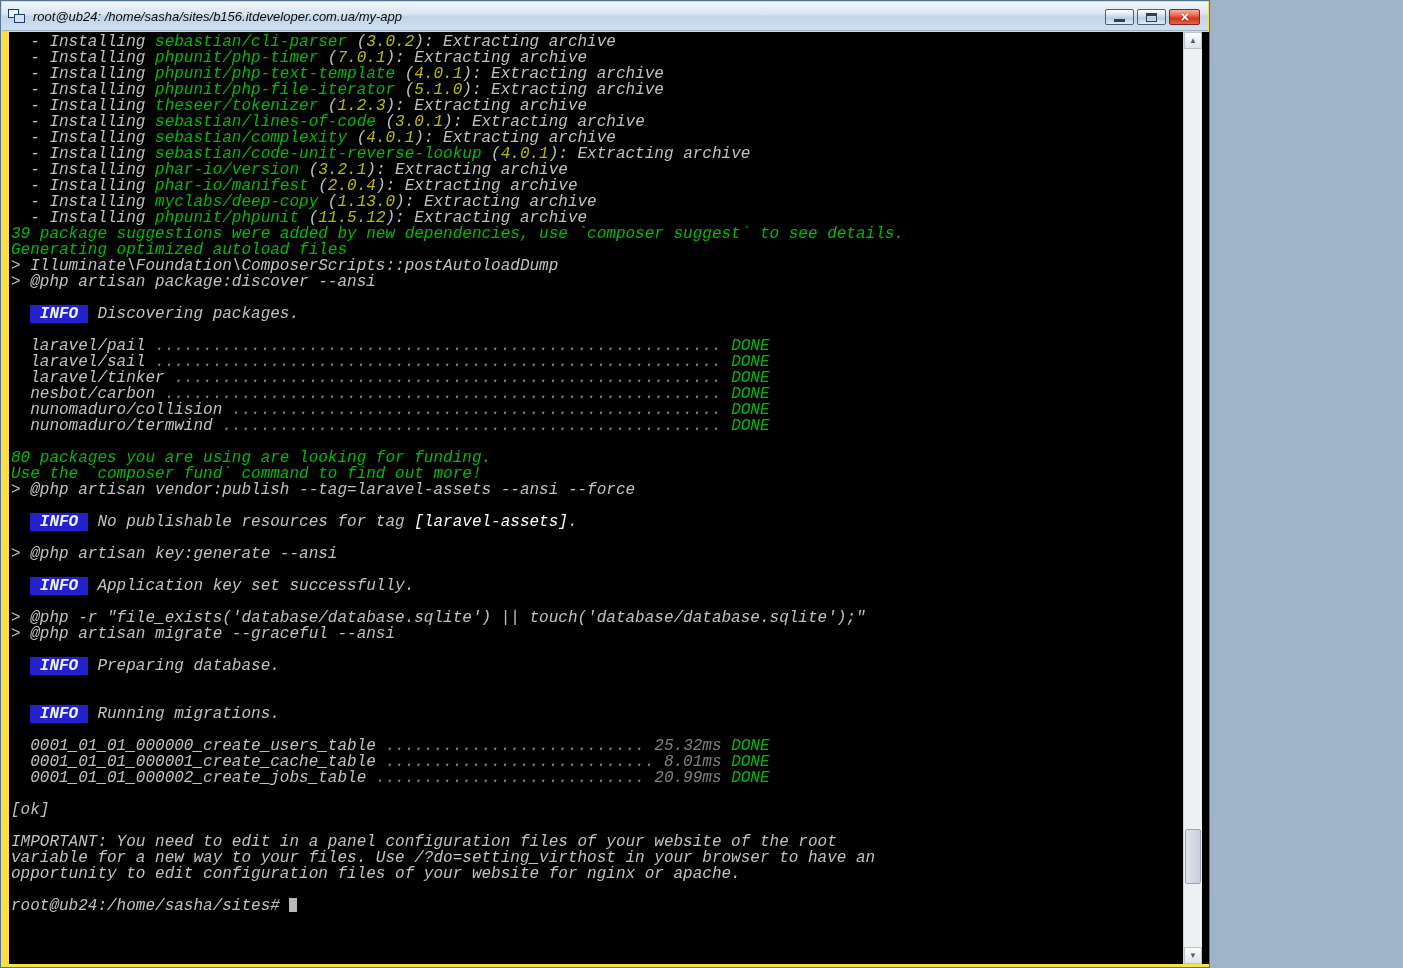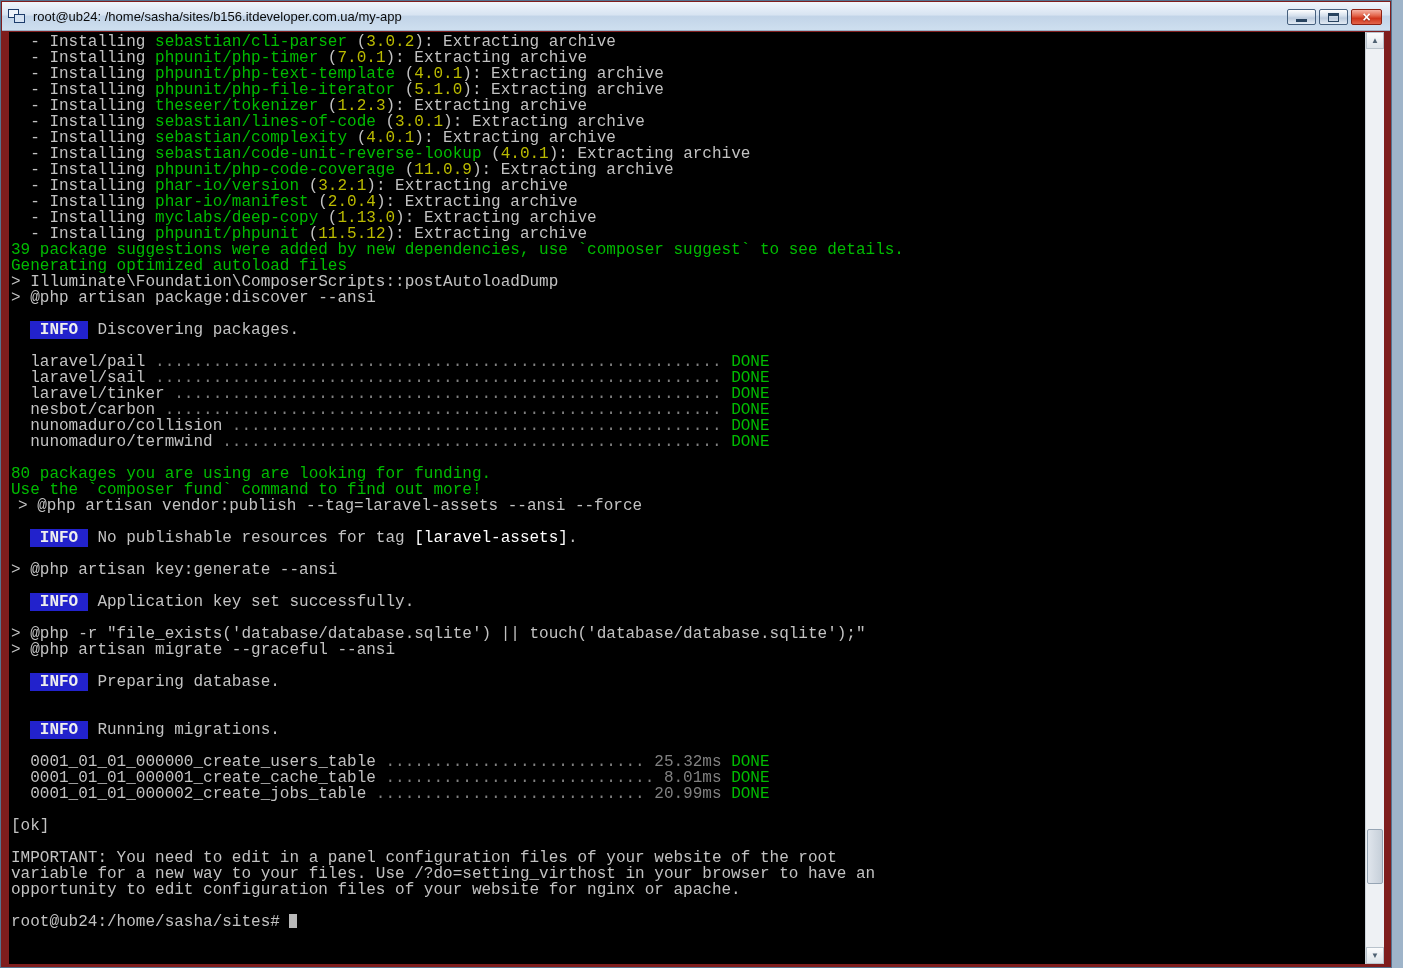--- a/index.html
+++ b/index.html
@@ -1,20 +1,20 @@
 <!DOCTYPE html>
 <html><head>
 <meta charset="utf-8">
 <style>
   * { margin:0; padding:0; box-sizing:border-box; }
   html,body { width:1403px; height:968px; }
   body { font-family:"Liberation Sans", sans-serif; background:#9fb4c9; }
 
-  .window { position:relative; width:1392px; height:968px;
-            background:#7f1d1d; border:1px solid #56738f; overflow:hidden; }
+  .window { position:relative; width:1210px; height:968px;
+            background:#fde047; border:1px solid #56738f; overflow:hidden;font-style:italic; }
 
   
   .titlebar { position:absolute; left:1px; right:1px; top:1px; height:29px;
               background:linear-gradient(to bottom,#f0f6fc,#d8e4f2 45%,#c2d4e8 52%,#cedfef);
               display:flex; align-items:center; padding:0 6px;
               border-bottom:1px solid #9db1c7; }
   .win-icon { position:relative; width:19px; height:17px; display:inline-block; flex:none; }
   .mon { position:absolute; width:11px; height:9px; border:1px solid #1d3c6b; background:#eef3fa; }
   .mon1 { left:0; top:1px; }
   .mon2 { left:6px; top:6px; background:#d5e2f2; }
@@ -79,42 +79,41 @@
 
   <div class="terminal" id="terminal">
       <div class="t-line"><span style="color: rgb(194, 194, 194);">  - Installing </span><span style="color: rgb(0, 187, 0);">sebastian/cli-parser</span><span style="color: rgb(194, 194, 194);"> (</span><span style="color: rgb(187, 187, 0);">3.0.2</span><span style="color: rgb(194, 194, 194);">): Extracting archive</span></div>
       <div class="t-line"><span style="color: rgb(194, 194, 194);">  - Installing </span><span style="color: rgb(0, 187, 0);">phpunit/php-timer</span><span style="color: rgb(194, 194, 194);"> (</span><span style="color: rgb(187, 187, 0);">7.0.1</span><span style="color: rgb(194, 194, 194);">): Extracting archive</span></div>
       <div class="t-line"><span style="color: rgb(194, 194, 194);">  - Installing </span><span style="color: rgb(0, 187, 0);">phpunit/php-text-template</span><span style="color: rgb(194, 194, 194);"> (</span><span style="color: rgb(187, 187, 0);">4.0.1</span><span style="color: rgb(194, 194, 194);">): Extracting archive</span></div>
       <div class="t-line"><span style="color: rgb(194, 194, 194);">  - Installing </span><span style="color: rgb(0, 187, 0);">phpunit/php-file-iterator</span><span style="color: rgb(194, 194, 194);"> (</span><span style="color: rgb(187, 187, 0);">5.1.0</span><span style="color: rgb(194, 194, 194);">): Extracting archive</span></div>
       <div class="t-line"><span style="color: rgb(194, 194, 194);">  - Installing </span><span style="color: rgb(0, 187, 0);">theseer/tokenizer</span><span style="color: rgb(194, 194, 194);"> (</span><span style="color: rgb(187, 187, 0);">1.2.3</span><span style="color: rgb(194, 194, 194);">): Extracting archive</span></div>
       <div class="t-line"><span style="color: rgb(194, 194, 194);">  - Installing </span><span style="color: rgb(0, 187, 0);">sebastian/lines-of-code</span><span style="color: rgb(194, 194, 194);"> (</span><span style="color: rgb(187, 187, 0);">3.0.1</span><span style="color: rgb(194, 194, 194);">): Extracting archive</span></div>
       <div class="t-line"><span style="color: rgb(194, 194, 194);">  - Installing </span><span style="color: rgb(0, 187, 0);">sebastian/complexity</span><span style="color: rgb(194, 194, 194);"> (</span><span style="color: rgb(187, 187, 0);">4.0.1</span><span style="color: rgb(194, 194, 194);">): Extracting archive</span></div>
       <div class="t-line"><span style="color: rgb(194, 194, 194);">  - Installing </span><span style="color: rgb(0, 187, 0);">sebastian/code-unit-reverse-lookup</span><span style="color: rgb(194, 194, 194);"> (</span><span style="color: rgb(187, 187, 0);">4.0.1</span><span style="color: rgb(194, 194, 194);">): Extracting archive</span></div>
-      <div class="t-line"><span style="color: rgb(194, 194, 194);">  - Installing </span><span style="color: rgb(0, 187, 0);">phpunit/php-code-coverage</span><span style="color: rgb(194, 194, 194);"> (</span><span style="color: rgb(187, 187, 0);">11.0.9</span><span style="color: rgb(194, 194, 194);">): Extracting archive</span></div>
       <div class="t-line"><span style="color: rgb(194, 194, 194);">  - Installing </span><span style="color: rgb(0, 187, 0);">phar-io/version</span><span style="color: rgb(194, 194, 194);"> (</span><span style="color: rgb(187, 187, 0);">3.2.1</span><span style="color: rgb(194, 194, 194);">): Extracting archive</span></div>
       <div class="t-line"><span style="color: rgb(194, 194, 194);">  - Installing </span><span style="color: rgb(0, 187, 0);">phar-io/manifest</span><span style="color: rgb(194, 194, 194);"> (</span><span style="color: rgb(187, 187, 0);">2.0.4</span><span style="color: rgb(194, 194, 194);">): Extracting archive</span></div>
       <div class="t-line"><span style="color: rgb(194, 194, 194);">  - Installing </span><span style="color: rgb(0, 187, 0);">myclabs/deep-copy</span><span style="color: rgb(194, 194, 194);"> (</span><span style="color: rgb(187, 187, 0);">1.13.0</span><span style="color: rgb(194, 194, 194);">): Extracting archive</span></div>
       <div class="t-line"><span style="color: rgb(194, 194, 194);">  - Installing </span><span style="color: rgb(0, 187, 0);">phpunit/phpunit</span><span style="color: rgb(194, 194, 194);"> (</span><span style="color: rgb(187, 187, 0);">11.5.12</span><span style="color: rgb(194, 194, 194);">): Extracting archive</span></div>
       <div class="t-line"><span style="color: rgb(0, 187, 0);">39 package suggestions were added by new dependencies, use `composer suggest` to see details.</span></div>
       <div class="t-line"><span style="color: rgb(0, 187, 0);">Generating optimized autoload files</span></div>
       <div class="t-line"><span style="color: rgb(194, 194, 194);">&gt; Illuminate\Foundation\ComposerScripts::postAutoloadDump</span></div>
       <div class="t-line"><span style="color: rgb(194, 194, 194);">&gt; @php artisan package:discover --ansi</span></div>
       <div class="t-line">&nbsp;</div>
       <div class="t-line"><span style="color: rgb(194, 194, 194);">  </span><span class="badge" style="background: rgb(34, 34, 204); color: rgb(238, 238, 238);"> INFO </span><span style="color: rgb(194, 194, 194);"> Discovering packages.</span></div>
       <div class="t-line">&nbsp;</div>
       <div class="t-line"><span style="color: rgb(194, 194, 194);">  laravel/pail </span><span style="color: rgb(128, 128, 128);">...........................................................</span><span style="color: rgb(194, 194, 194);"> </span><span style="color: rgb(0, 187, 0);">DONE</span></div>
       <div class="t-line"><span style="color: rgb(194, 194, 194);">  laravel/sail </span><span style="color: rgb(128, 128, 128);">...........................................................</span><span style="color: rgb(194, 194, 194);"> </span><span style="color: rgb(0, 187, 0);">DONE</span></div>
       <div class="t-line"><span style="color: rgb(194, 194, 194);">  laravel/tinker </span><span style="color: rgb(128, 128, 128);">.........................................................</span><span style="color: rgb(194, 194, 194);"> </span><span style="color: rgb(0, 187, 0);">DONE</span></div>
       <div class="t-line"><span style="color: rgb(194, 194, 194);">  nesbot/carbon </span><span style="color: rgb(128, 128, 128);">..........................................................</span><span style="color: rgb(194, 194, 194);"> </span><span style="color: rgb(0, 187, 0);">DONE</span></div>
       <div class="t-line"><span style="color: rgb(194, 194, 194);">  nunomaduro/collision </span><span style="color: rgb(128, 128, 128);">...................................................</span><span style="color: rgb(194, 194, 194);"> </span><span style="color: rgb(0, 187, 0);">DONE</span></div>
       <div class="t-line"><span style="color: rgb(194, 194, 194);">  nunomaduro/termwind </span><span style="color: rgb(128, 128, 128);">....................................................</span><span style="color: rgb(194, 194, 194);"> </span><span style="color: rgb(0, 187, 0);">DONE</span></div>
       <div class="t-line">&nbsp;</div>
       <div class="t-line"><span style="color: rgb(0, 187, 0);">80 packages you are using are looking for funding.</span></div>
       <div class="t-line"><span style="color: rgb(0, 187, 0);">Use the `composer fund` command to find out more!</span></div>
-      <div class="t-line"><span style="color: rgb(194, 194, 194); margin-left: 7px;">&gt; @php artisan vendor:publish --tag=laravel-assets --ansi --force</span></div>
+      <div class="t-line"><span style="color: rgb(194, 194, 194);">&gt; @php artisan vendor:publish --tag=laravel-assets --ansi --force</span></div>
       <div class="t-line">&nbsp;</div>
       <div class="t-line"><span style="color: rgb(194, 194, 194);">  </span><span class="badge" style="background: rgb(34, 34, 204); color: rgb(238, 238, 238);"> INFO </span><span style="color: rgb(194, 194, 194);"> No publishable resources for tag </span><span style="color: rgb(255, 255, 255);">[laravel-assets]</span><span style="color: rgb(194, 194, 194);">.</span></div>
       <div class="t-line">&nbsp;</div>
       <div class="t-line"><span style="color: rgb(194, 194, 194);">&gt; @php artisan key:generate --ansi</span></div>
       <div class="t-line">&nbsp;</div>
       <div class="t-line"><span style="color: rgb(194, 194, 194);">  </span><span class="badge" style="background: rgb(34, 34, 204); color: rgb(238, 238, 238);"> INFO </span><span style="color: rgb(194, 194, 194);"> Application key set successfully.</span></div>
       <div class="t-line">&nbsp;</div>
       <div class="t-line"><span style="color: rgb(194, 194, 194);">&gt; @php -r "file_exists('database/database.sqlite') || touch('database/database.sqlite');"</span></div>
       <div class="t-line"><span style="color: rgb(194, 194, 194);">&gt; @php artisan migrate --graceful --ansi</span></div>
       <div class="t-line">&nbsp;</div>

